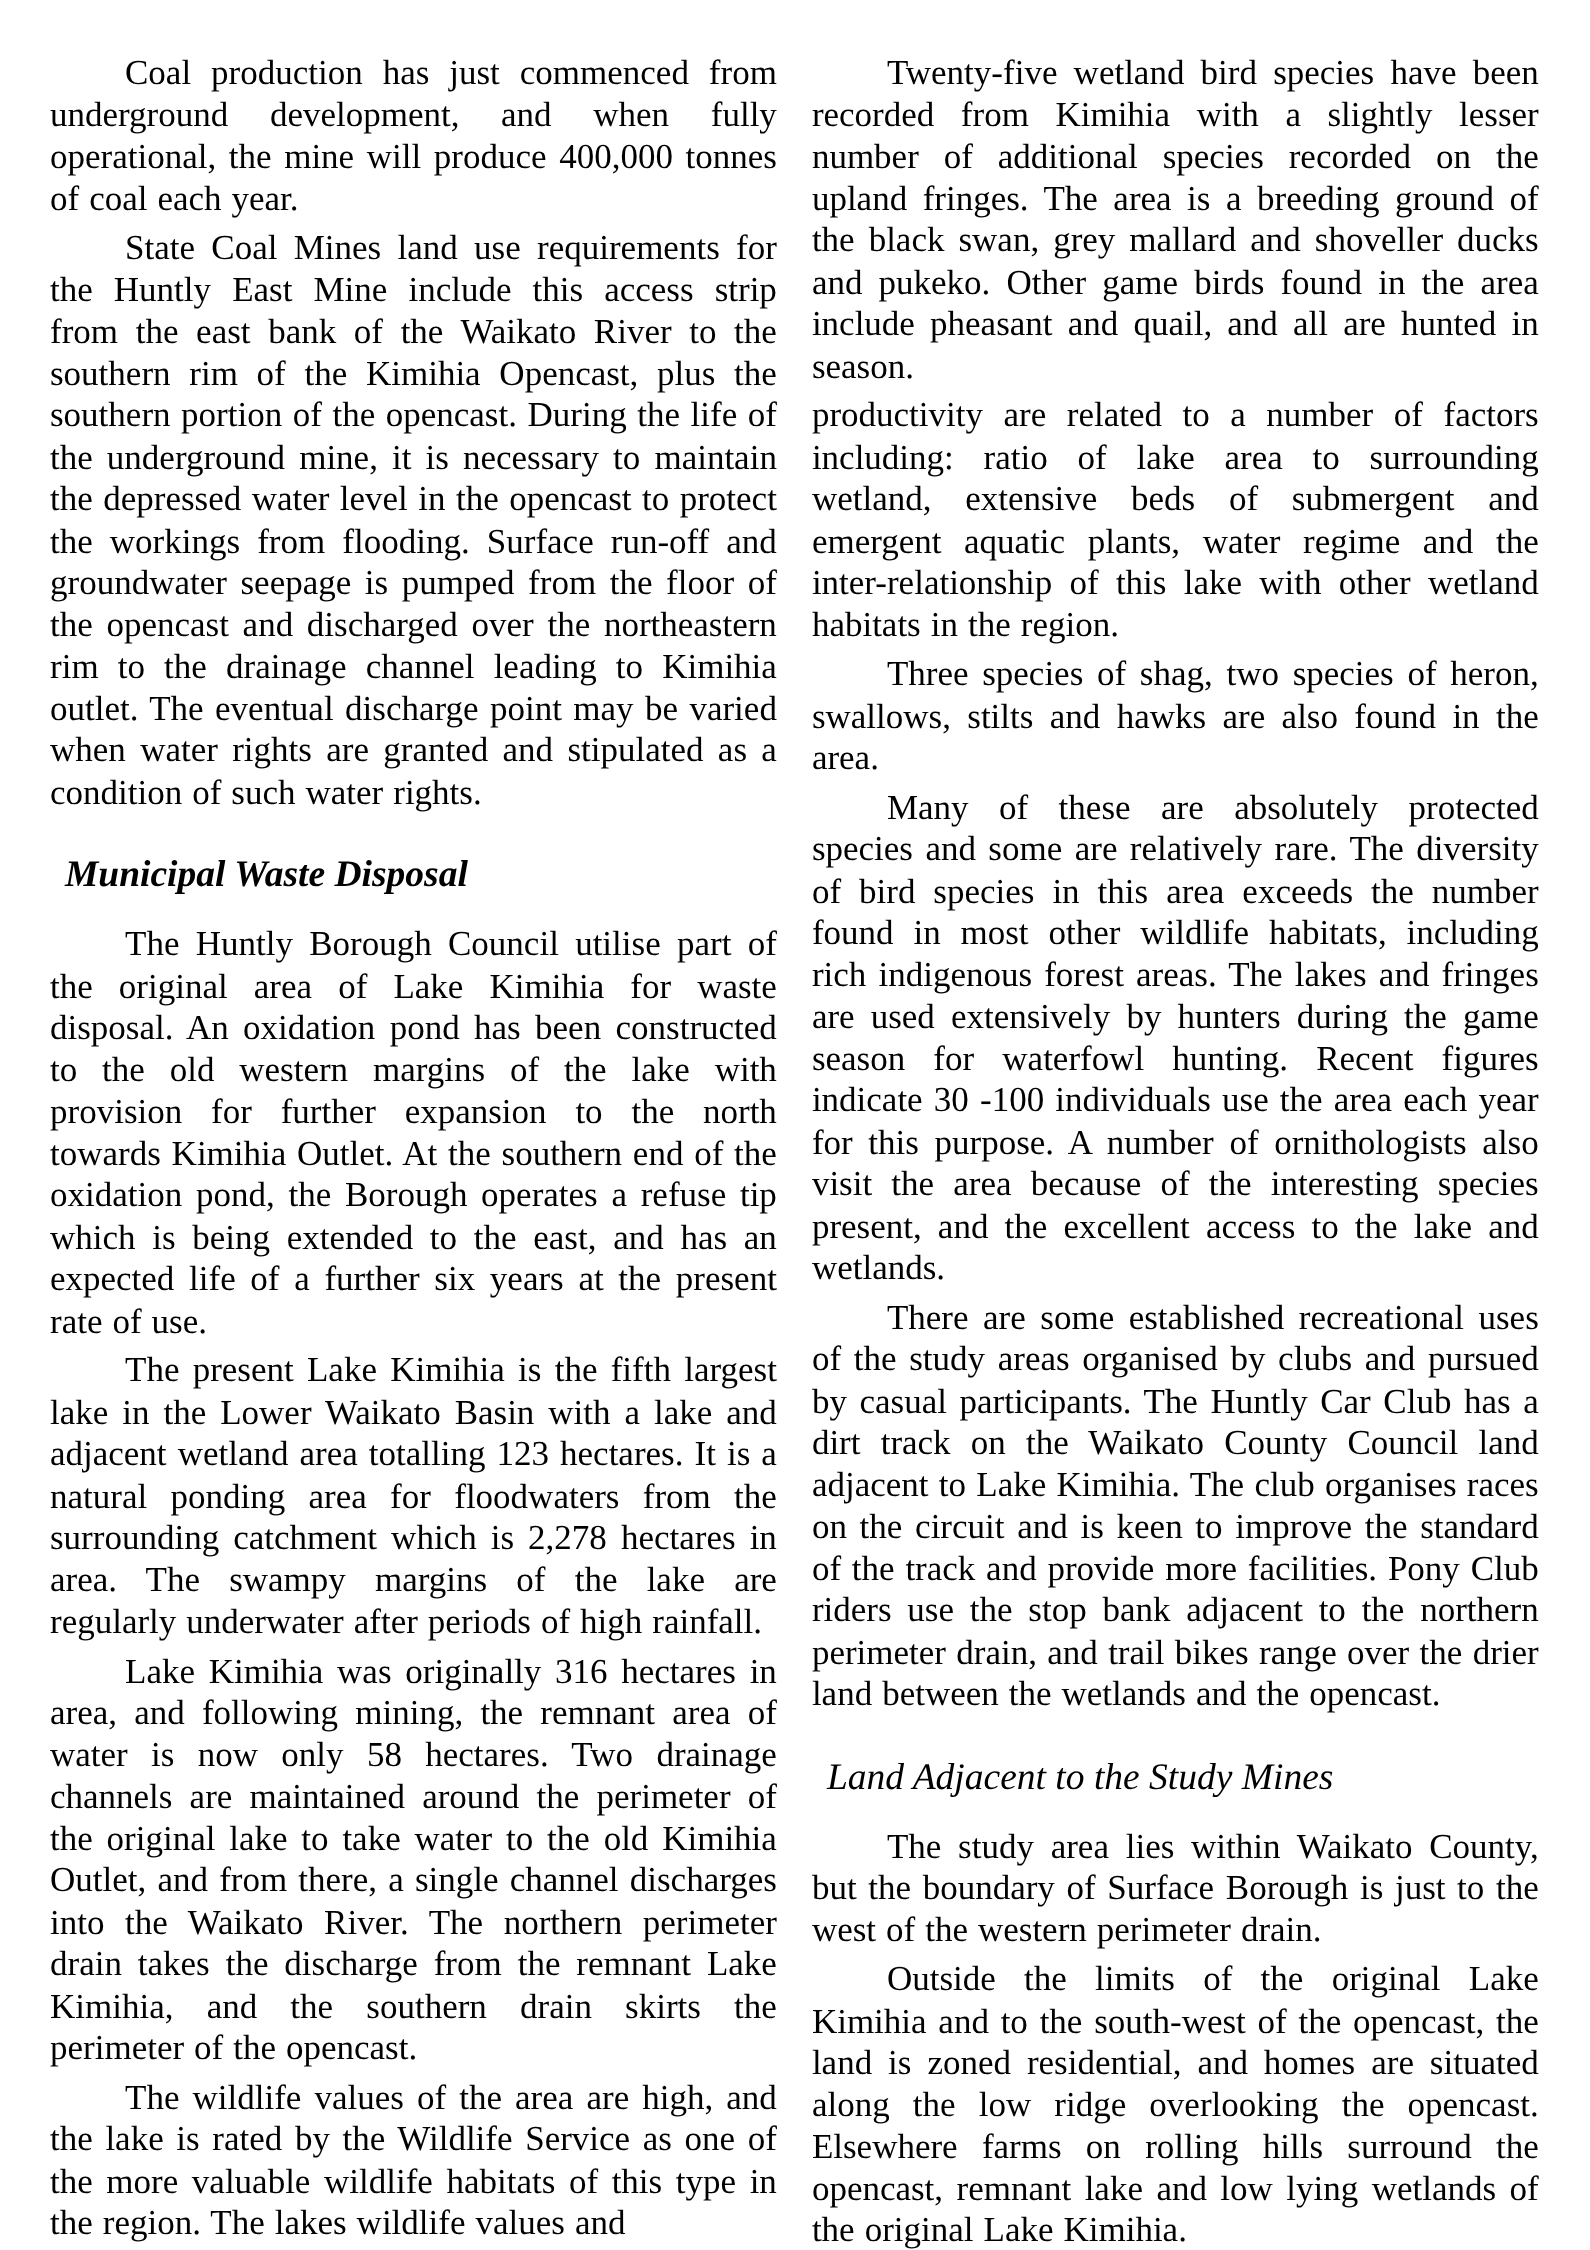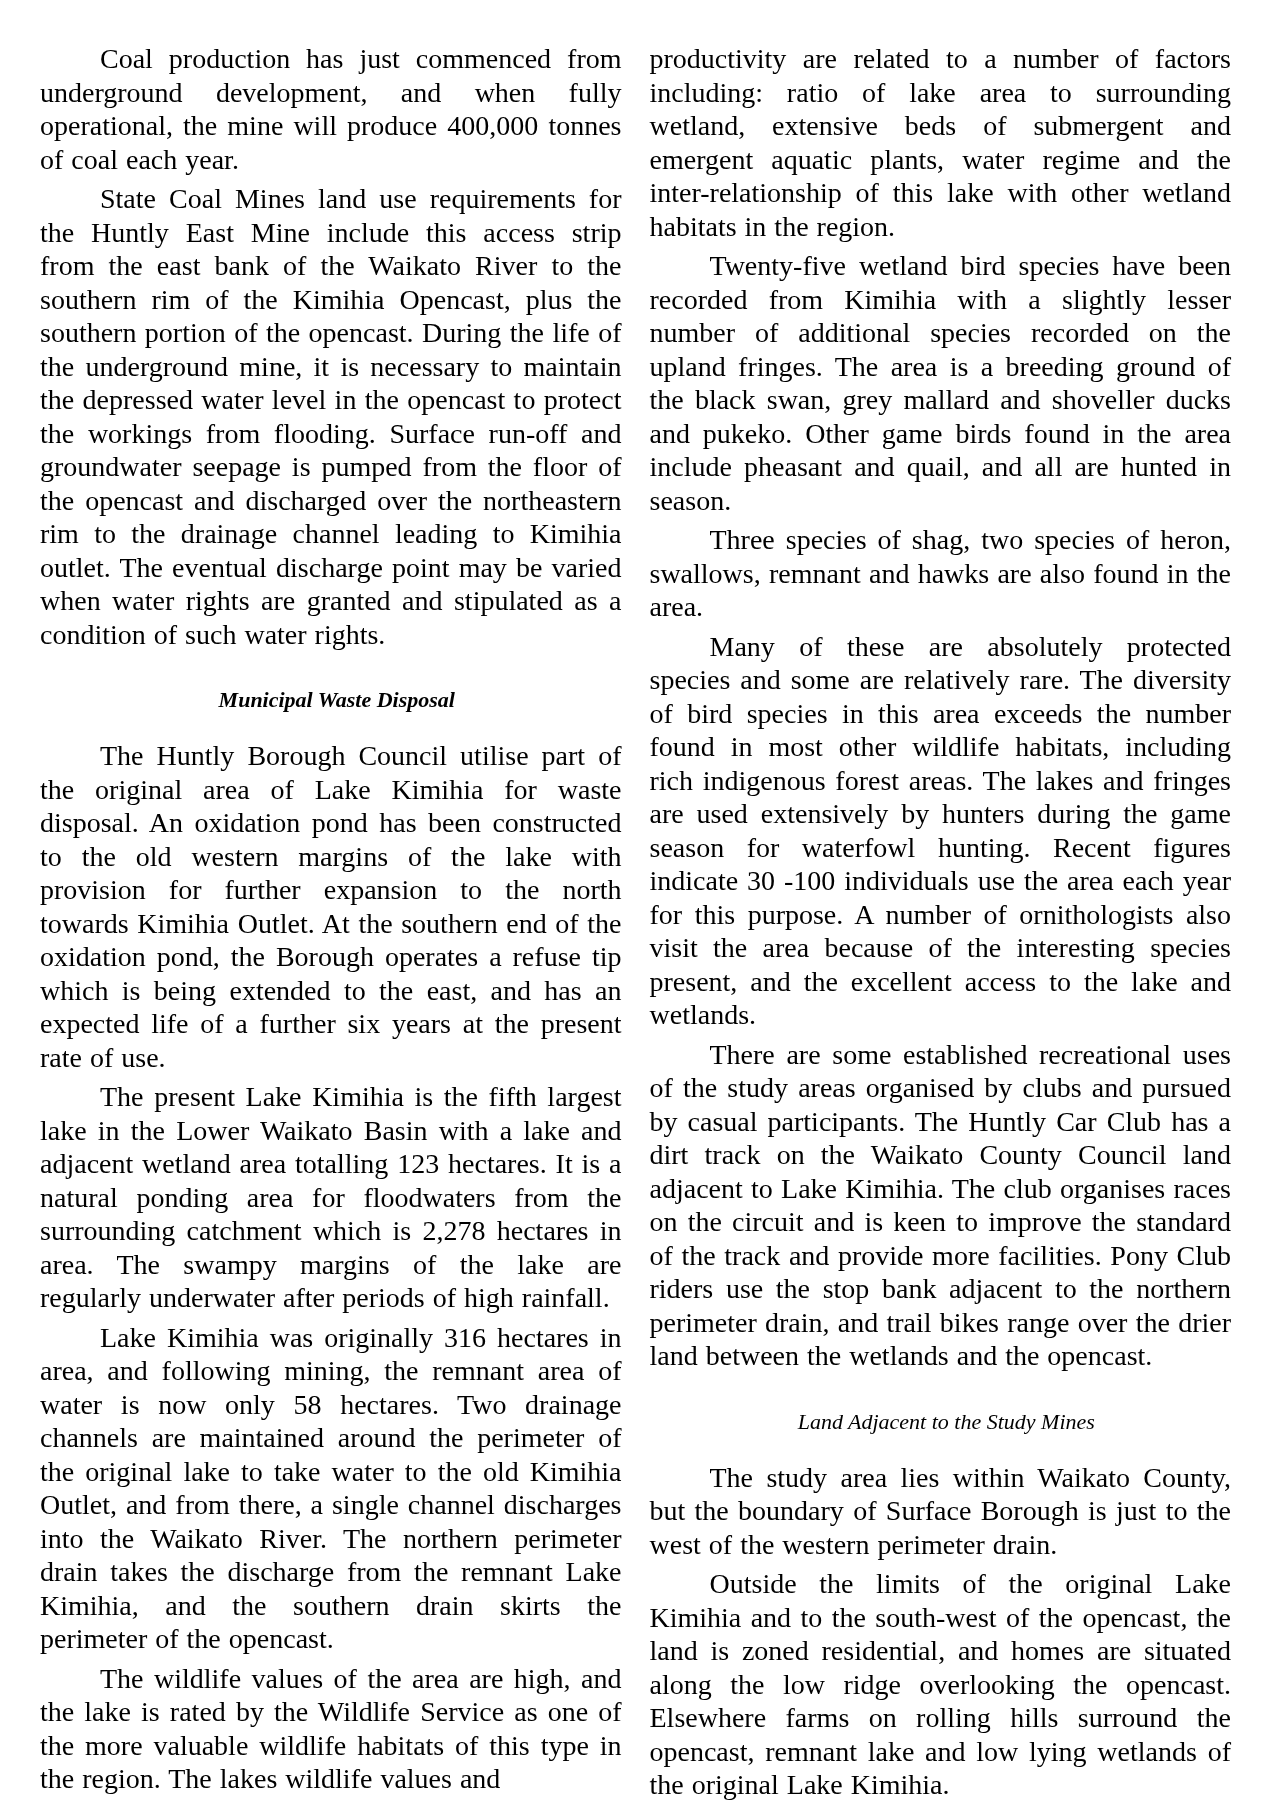--- a/index.html
+++ b/index.html
@@ -34,26 +34,26 @@
     margin: 0 0 6px 0;
     word-spacing: 1px;
   }
   .para.indent {
     text-indent: 60px;
   }
   .para.no-indent {
     text-indent: 0;
   }
   .doc-heading {
-    font-size: 22px;
+    font-size: 30px;
     line-height: 34px;
     font-style: italic;
     font-weight: bold;
     margin: 32px 0 22px 12px;
-    text-align: center;
+    text-align: left;
   }
   .doc-heading.regular-weight {
     font-weight: normal;
   }
   .doc-heading .seg-bold {
     font-weight: normal;
   }
   .doc-heading .seg-regular {
     font-weight: normal;
   }
@@ -68,23 +68,23 @@
       <p class="para indent">Coal production has just commenced from underground development, and when fully operational, the mine will produce 400,000 tonnes of coal each year.</p>
       <p class="para indent">State Coal Mines land use requirements for the Huntly East Mine include this access strip from the east bank of the Waikato River to the southern rim of the Kimihia Opencast, plus the southern portion of the opencast. During the life of the underground mine, it is necessary to maintain the depressed water level in the opencast to protect the workings from flooding. Surface run-off and groundwater seepage is pumped from the floor of the opencast and discharged over the northeastern rim to the drainage channel leading to Kimihia outlet. The eventual discharge point may be varied when water rights are granted and stipulated as a condition of such water rights.</p>
       <h3 class="doc-heading">Municipal Waste Disposal</h3>
       <p class="para indent">The Huntly Borough Council utilise part of the original area of Lake Kimihia for waste disposal. An oxidation pond has been constructed to the old western margins of the lake with provision for further expansion to the north towards Kimihia Outlet. At the southern end of the oxidation pond, the Borough operates a refuse tip which is being extended to the east, and has an expected life of a further six years at the present rate of use.</p>
       <p class="para indent">The present Lake Kimihia is the fifth largest lake in the Lower Waikato Basin with a lake and adjacent wetland area totalling 123 hectares. It is a natural ponding area for floodwaters from the surrounding catchment which is 2,278 hectares in area. The swampy margins of the lake are regularly underwater after periods of high rainfall.</p>
       <p class="para indent">Lake Kimihia was originally 316 hectares in area, and following mining, the remnant area of water is now only 58 hectares. Two drainage channels are maintained around the perimeter of the original lake to take water to the old Kimihia Outlet, and from there, a single channel discharges into the Waikato River. The northern perimeter drain takes the discharge from the remnant Lake Kimihia, and the southern drain skirts the perimeter of the opencast.</p>
       <p class="para indent">The wildlife values of the area are high, and the lake is rated by the Wildlife Service as one of the more valuable wildlife habitats of this type in the region. The lakes wildlife values and</p>
     </div>
 
     <div class="col">
+      <p class="para indent">Twenty-five wetland bird species have been recorded from Kimihia with a slightly lesser number of additional species recorded on the upland fringes. The area is a breeding ground of the black swan, grey mallard and shoveller ducks and pukeko. Other game birds found in the area include pheasant and quail, and all are hunted in season.</p>
       <p class="para no-indent">productivity are related to a number of factors including: ratio of lake area to surrounding wetland, extensive beds of submergent and emergent aquatic plants, water regime and the inter-relationship of this lake with other wetland habitats in the region.</p>
-      <p class="para indent">Twenty-five wetland bird species have been recorded from Kimihia with a slightly lesser number of additional species recorded on the upland fringes. The area is a breeding ground of the black swan, grey mallard and shoveller ducks and pukeko. Other game birds found in the area include pheasant and quail, and all are hunted in season.</p>
-      <p class="para indent">Three species of shag, two species of heron, swallows, remnant and hawks are also found in the area.</p>
+      <p class="para indent">Three species of shag, two species of heron, swallows, stilts and hawks are also found in the area.</p>
       <p class="para indent">Many of these are absolutely protected species and some are relatively rare. The diversity of bird species in this area exceeds the number found in most other wildlife habitats, including rich indigenous forest areas. The lakes and fringes are used extensively by hunters during the game season for waterfowl hunting. Recent figures indicate 30 -100 individuals use the area each year for this purpose. A number of ornithologists also visit the area because of the interesting species present, and the excellent access to the lake and wetlands.</p>
       <p class="para indent">There are some established recreational uses of the study areas organised by clubs and pursued by casual participants. The Huntly Car Club has a dirt track on the Waikato County Council land adjacent to Lake Kimihia. The club organises races on the circuit and is keen to improve the standard of the track and provide more facilities. Pony Club riders use the stop bank adjacent to the northern perimeter drain, and trail bikes range over the drier land between the wetlands and the opencast.</p>
       <h3 class="doc-heading">
         <span class="seg-bold">Land Adjacent to the </span><span class="seg-regular">Study Mines</span>
       </h3>
       <p class="para indent">The study area lies within Waikato County, but the boundary of Surface Borough is just to the west of the western perimeter drain.</p>
       <p class="para indent">Outside the limits of the original Lake Kimihia and to the south-west of the opencast, the land is zoned residential, and homes are situated along the low ridge overlooking the opencast. Elsewhere farms on rolling hills surround the opencast, remnant lake and low lying wetlands of the original Lake Kimihia.</p>
     </div>
 
   </div>

